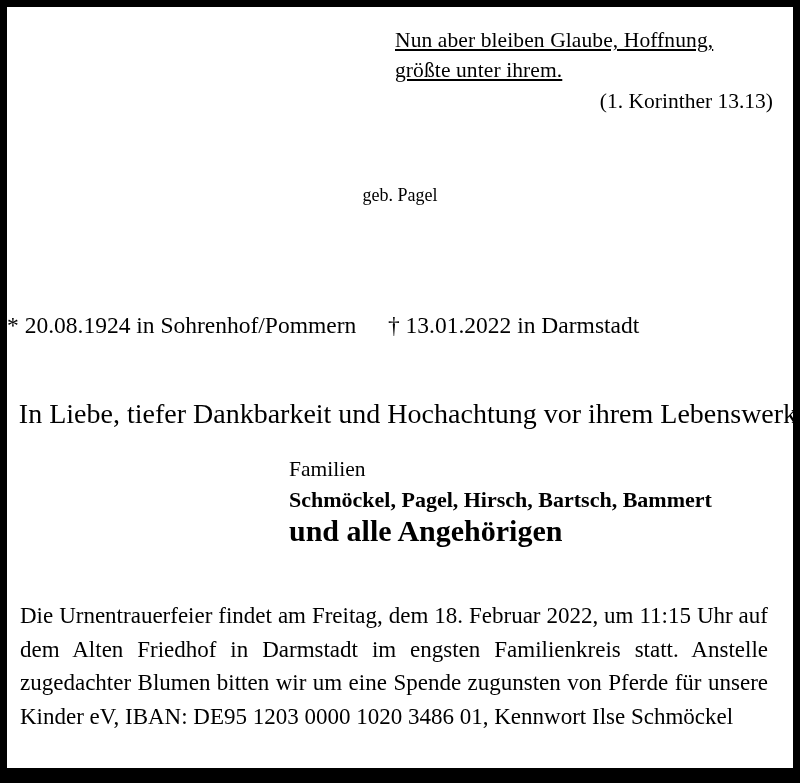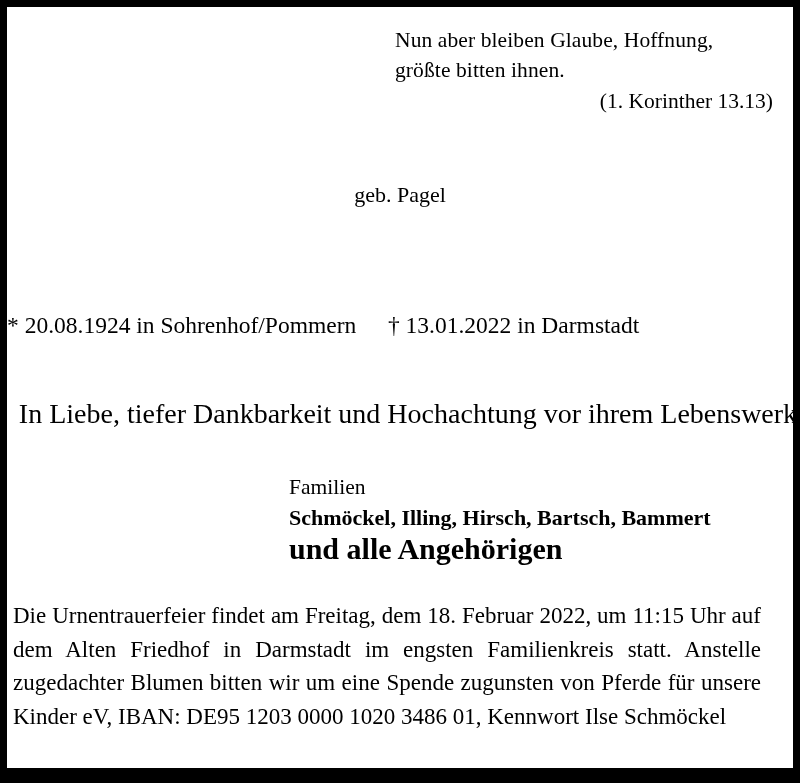--- a/index.html
+++ b/index.html
@@ -37,20 +37,21 @@
     left: 388px;
     top: 18px;
     width: 378px;
   }
   .verse-line {
     font-size: 21.5px;
     line-height: 30px;
     text-align: left;
     white-space: nowrap;
     letter-spacing: 0.1px;
+    text-decoration: underline;
   }
   .verse-source {
     margin-top: 2px;
     font-size: 21.5px;
     line-height: 28px;
     text-align: right;
     white-space: nowrap;
   }
 
   
@@ -63,21 +64,21 @@
   }
   .deceased-name {
     font-size: 54px;
     line-height: 62px;
     font-weight: normal;
     letter-spacing: 0.5px;
     white-space: nowrap;
   }
   .maiden-name {
     margin-top: 6px;
-    font-size: 22px;
+    font-size: 18px;
     line-height: 28px;
     white-space: nowrap;
   }
 
   
   .dates-line {
     position: absolute;
     left: 0;
     top: 303px;
     width: 100%;
@@ -100,21 +101,21 @@
     text-align: center;
     font-size: 28px;
     line-height: 30px;
     white-space: nowrap;
   }
 
   
   .family-block {
     position: absolute;
     left: 282px;
-    top: 466px;
+    top: 448px;
     width: 500px;
     text-align: left;
   }
   .family-heading {
     font-size: 21.5px;
     line-height: 29px;
     font-weight: normal;
     white-space: nowrap;
   }
   .family-names {
@@ -126,58 +127,58 @@
   .family-relatives {
     font-size: 30px;
     line-height: 31px;
     font-weight: bold;
     white-space: nowrap;
   }
 
   
   .funeral-paragraph {
     position: absolute;
-    left: 6px;
+    left: 13px;
     top: 592px;
     width: 748px;
     font-size: 23px;
     line-height: 33.5px;
     text-align: justify;
     text-justify: inter-word;
     hyphens: none;
   }
 </style>
 </head>
 <body>
 
 <div class="notice">
   <div class="inner">
 
     <div class="verse-block">
       <div class="verse-line">Nun aber bleiben Glaube, Hoffnung,</div>
-      <div class="verse-line">größte bitten ihnen.</div>
+      <div class="verse-line">größte unter ihrem.</div>
       <div class="verse-source">(1. Korinther 13.13)</div>
     </div>
 
     <div class="name-block">
       <div class="maiden-name">geb. Pagel</div>
     </div>
 
     <div class="dates-line">
       <span>*</span>
       <span>20.08.1924 in Sohrenhof/Pommern</span>
       <span class="gap"></span>
       <span>†</span>
       <span>13.01.2022 in Darmstadt</span>
     </div>
 
     <div class="tribute-line">In Liebe, tiefer Dankbarkeit und Hochachtung vor ihrem Lebenswerk</div>
 
     <div class="family-block">
       <div class="family-heading">Familien</div>
-      <div class="family-names">Schmöckel, Illing, Hirsch, Bartsch, Bammert</div>
+      <div class="family-names">Schmöckel, Pagel, Hirsch, Bartsch, Bammert</div>
       <div class="family-relatives">und alle Angehörigen</div>
     </div>
 
     <div class="funeral-paragraph">Die Urnentrauerfeier findet am Freitag, dem 18. Februar 2022, um 11:15 Uhr auf dem Alten Friedhof in Darmstadt im engsten Familienkreis statt. Anstelle zugedachter Blumen bitten wir um eine Spende zugunsten von Pferde für unsere Kinder eV, IBAN: DE95 1203 0000 1020 3486 01, Kennwort Ilse Schmöckel</div>
 
   </div>
 </div>
 
 </body></html>

